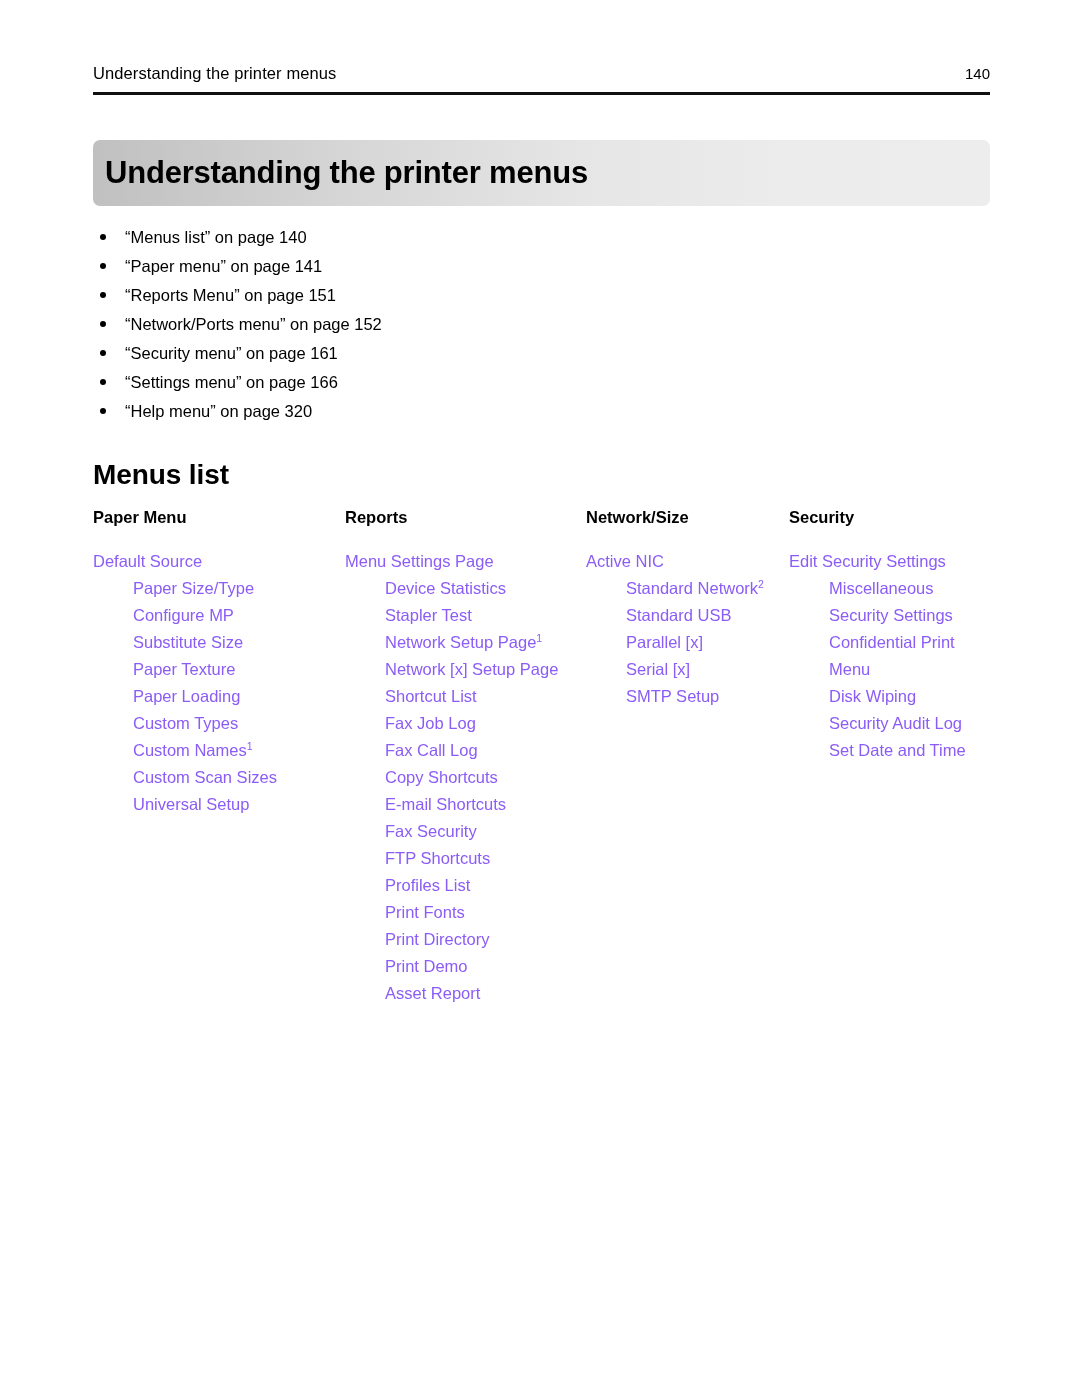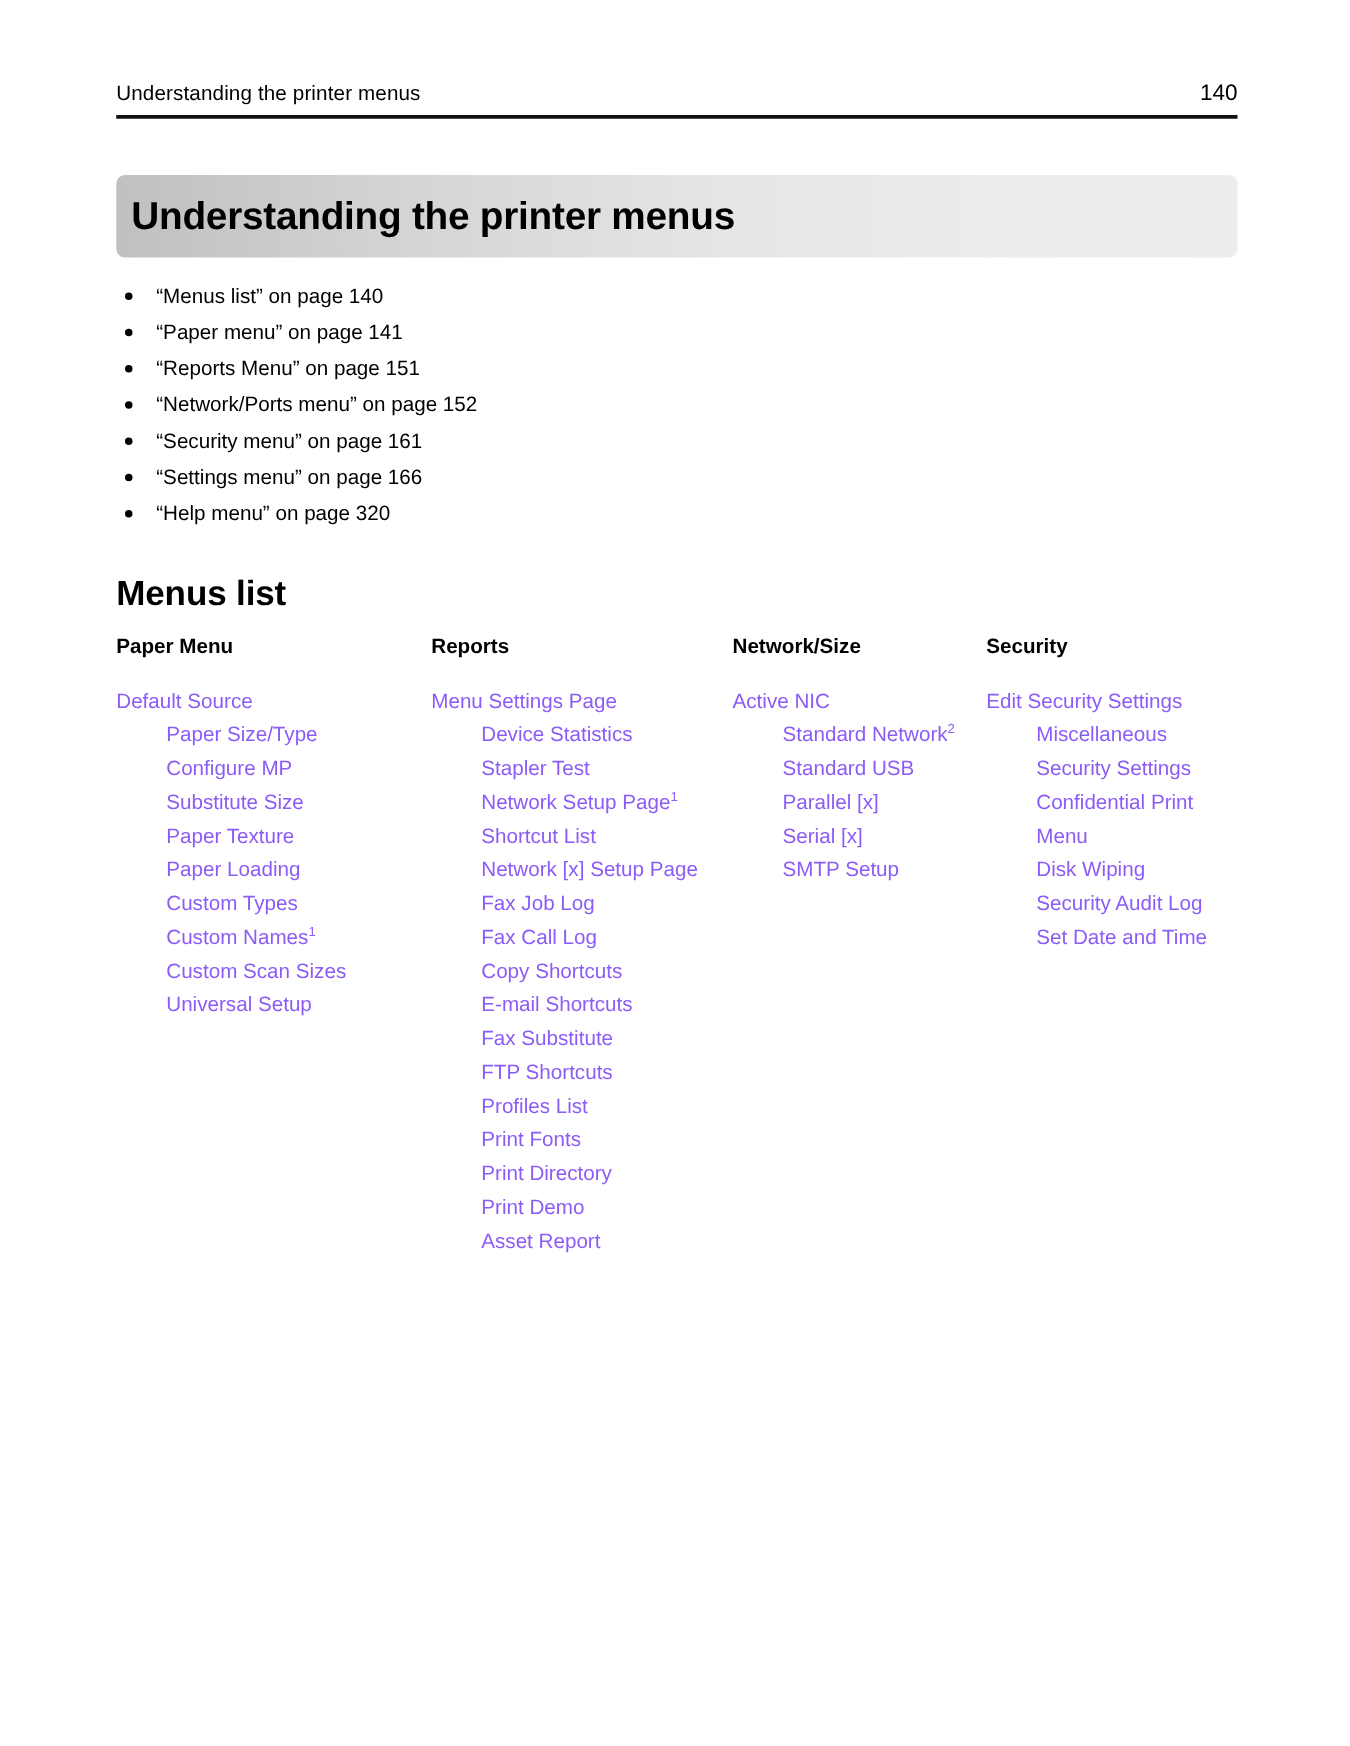--- a/index.html
+++ b/index.html
@@ -33,21 +33,21 @@
     display: flex;
     align-items: baseline;
     justify-content: space-between;
   }
   .running-header-title {
     font-size: 16.5px;
     letter-spacing: 0.1px;
     color: #000;
   }
   .running-header-page {
-    font-size: 18px;
+    font-size: 15px;
     color: #000;
   }
   .header-rule {
     position: absolute;
     left: 93px;
     top: 92px;
     width: 897px;
     height: 3px;
     background: #111111;
   }
@@ -202,27 +202,27 @@
             <div class="col-item"><span>Universal Setup</span></div>
           </div>
         </div>
         <div class="menu-col menu-col-1">
           <div class="col-header">Reports</div>
           <div class="col-items">
             <div class="col-item"><span>Menu Settings Page</span></div>
             <div class="col-item"><span>Device Statistics</span></div>
             <div class="col-item"><span>Stapler Test</span></div>
             <div class="col-item"><span>Network Setup Page</span><sup>1</sup></div>
+            <div class="col-item"><span>Network [x] Setup Page</span></div>
             <div class="col-item"><span>Shortcut List</span></div>
-            <div class="col-item"><span>Network [x] Setup Page</span></div>
             <div class="col-item"><span>Fax Job Log</span></div>
             <div class="col-item"><span>Fax Call Log</span></div>
             <div class="col-item"><span>Copy Shortcuts</span></div>
             <div class="col-item"><span>E-mail Shortcuts</span></div>
-            <div class="col-item"><span>Fax Substitute</span></div>
+            <div class="col-item"><span>Fax Security</span></div>
             <div class="col-item"><span>FTP Shortcuts</span></div>
             <div class="col-item"><span>Profiles List</span></div>
             <div class="col-item"><span>Print Fonts</span></div>
             <div class="col-item"><span>Print Directory</span></div>
             <div class="col-item"><span>Print Demo</span></div>
             <div class="col-item"><span>Asset Report</span></div>
           </div>
         </div>
         <div class="menu-col menu-col-2">
           <div class="col-header">Network/Size</div>

